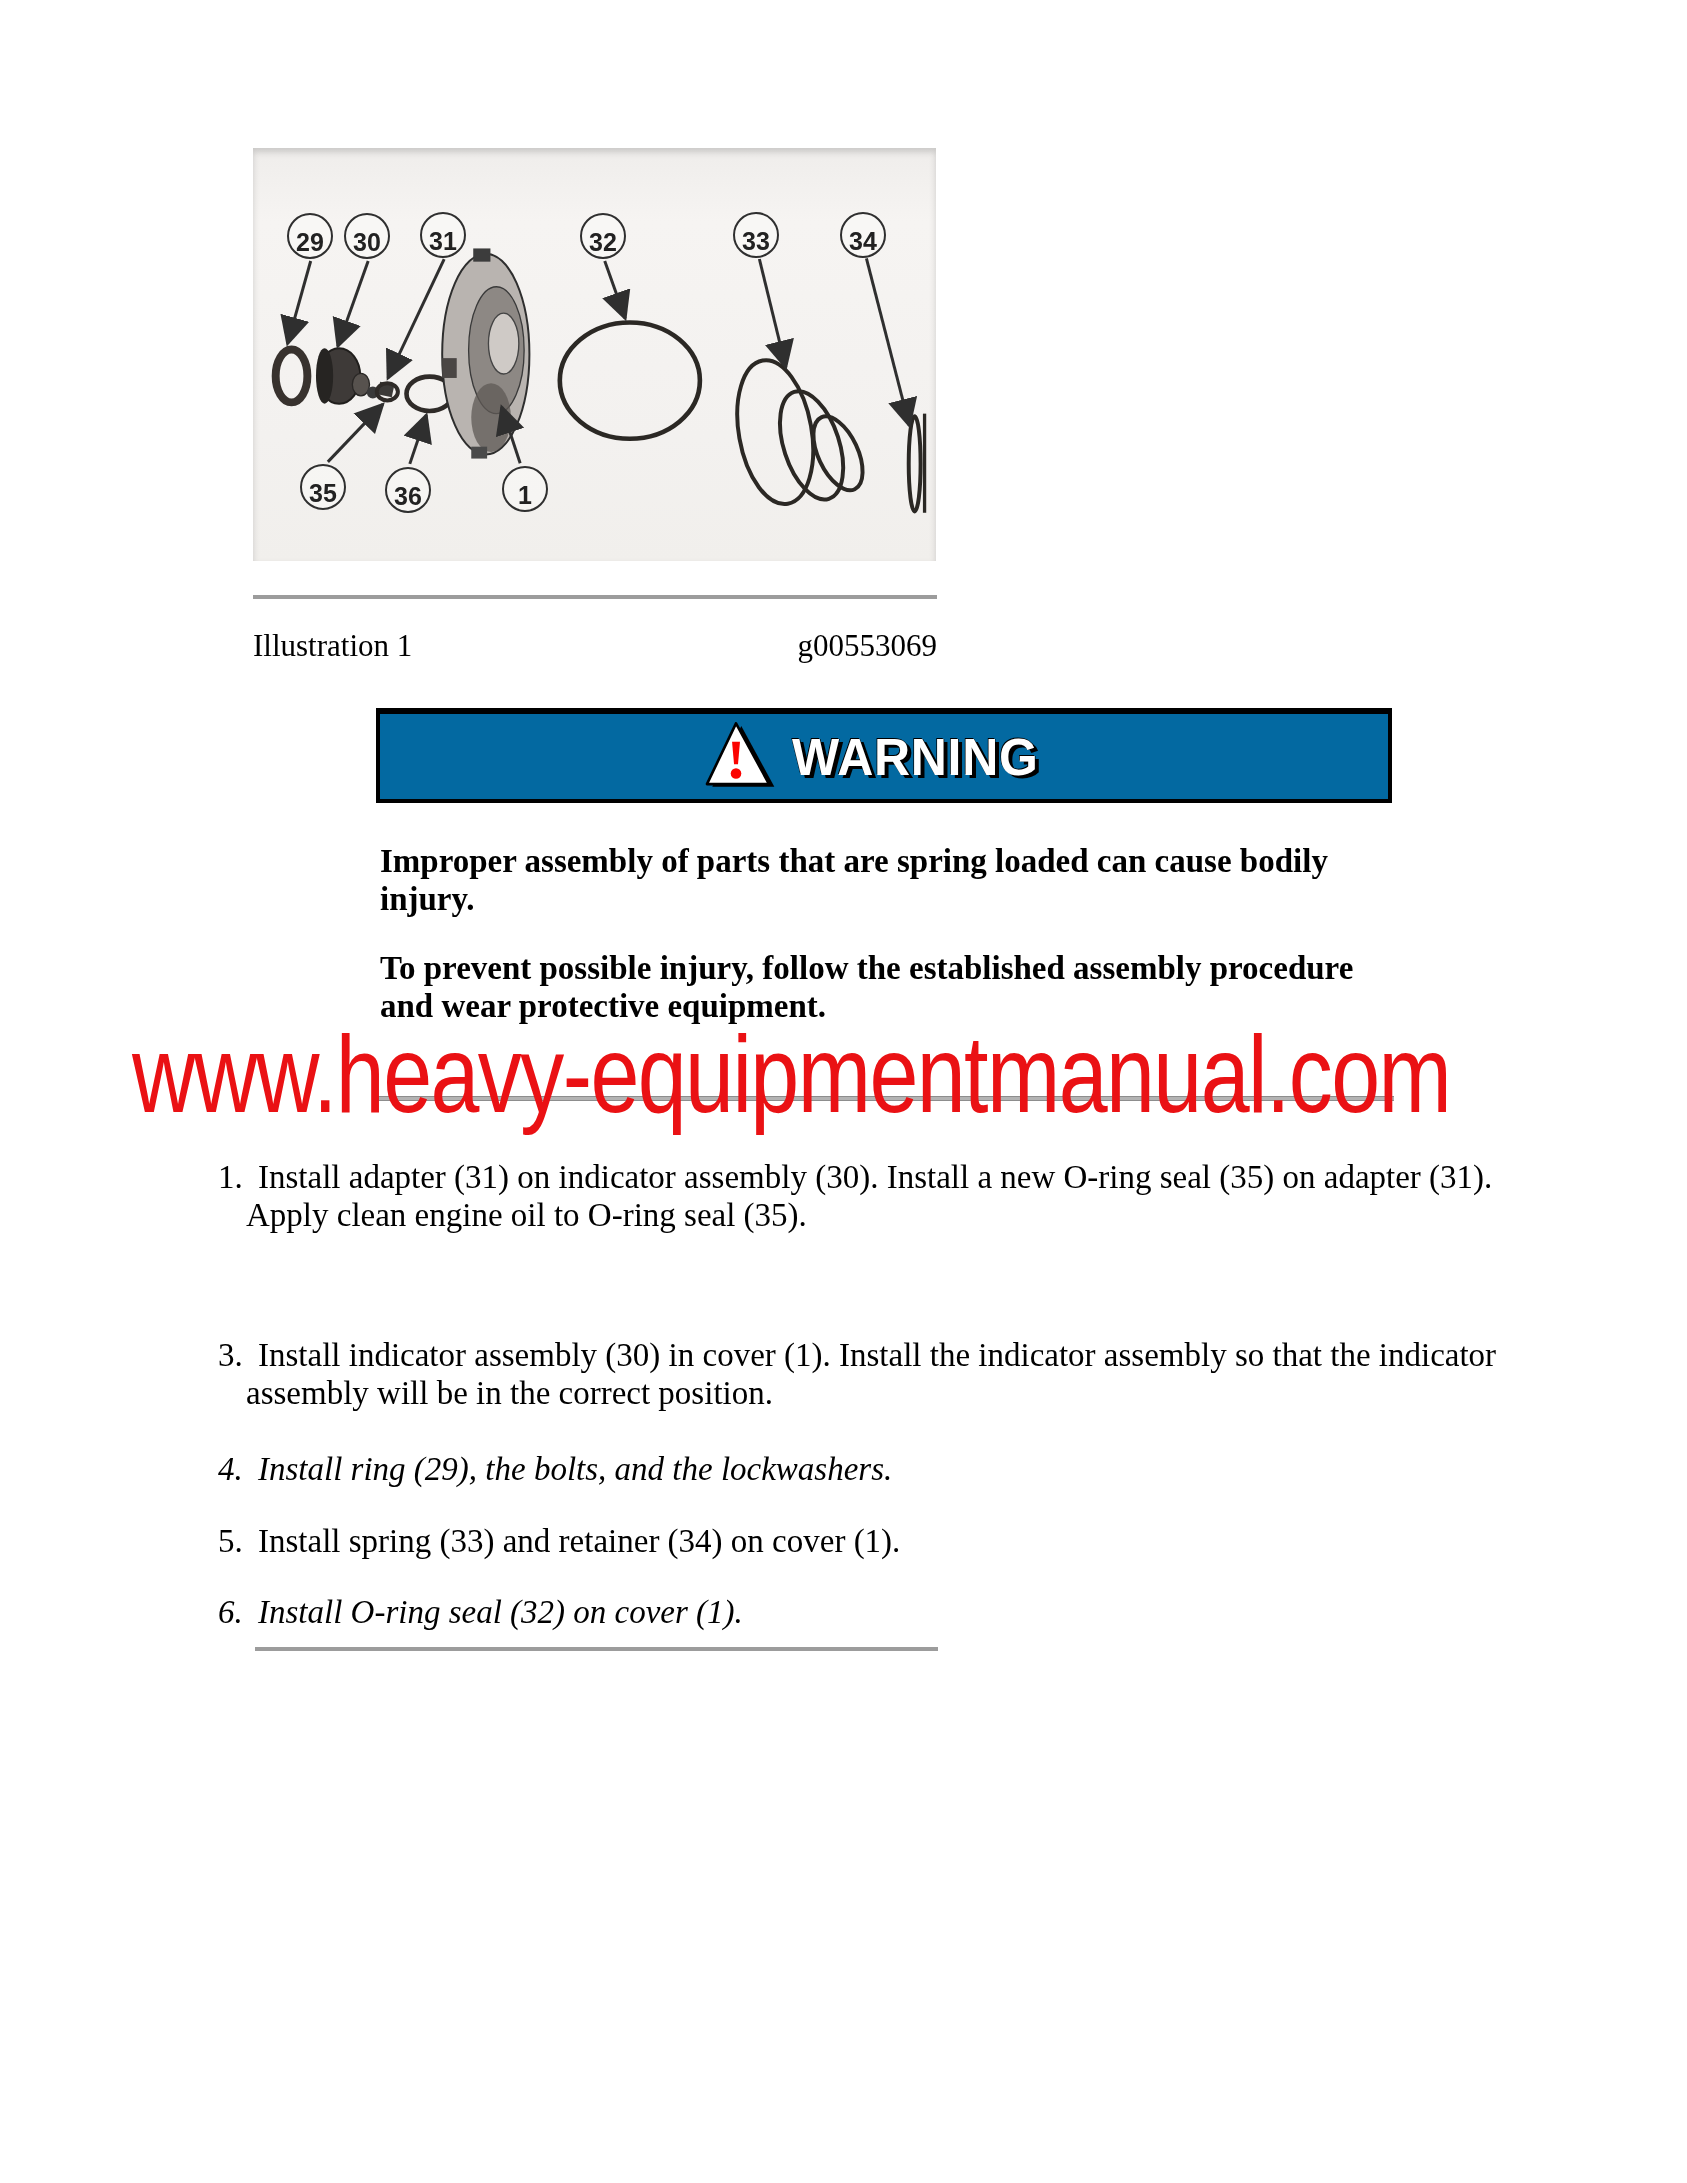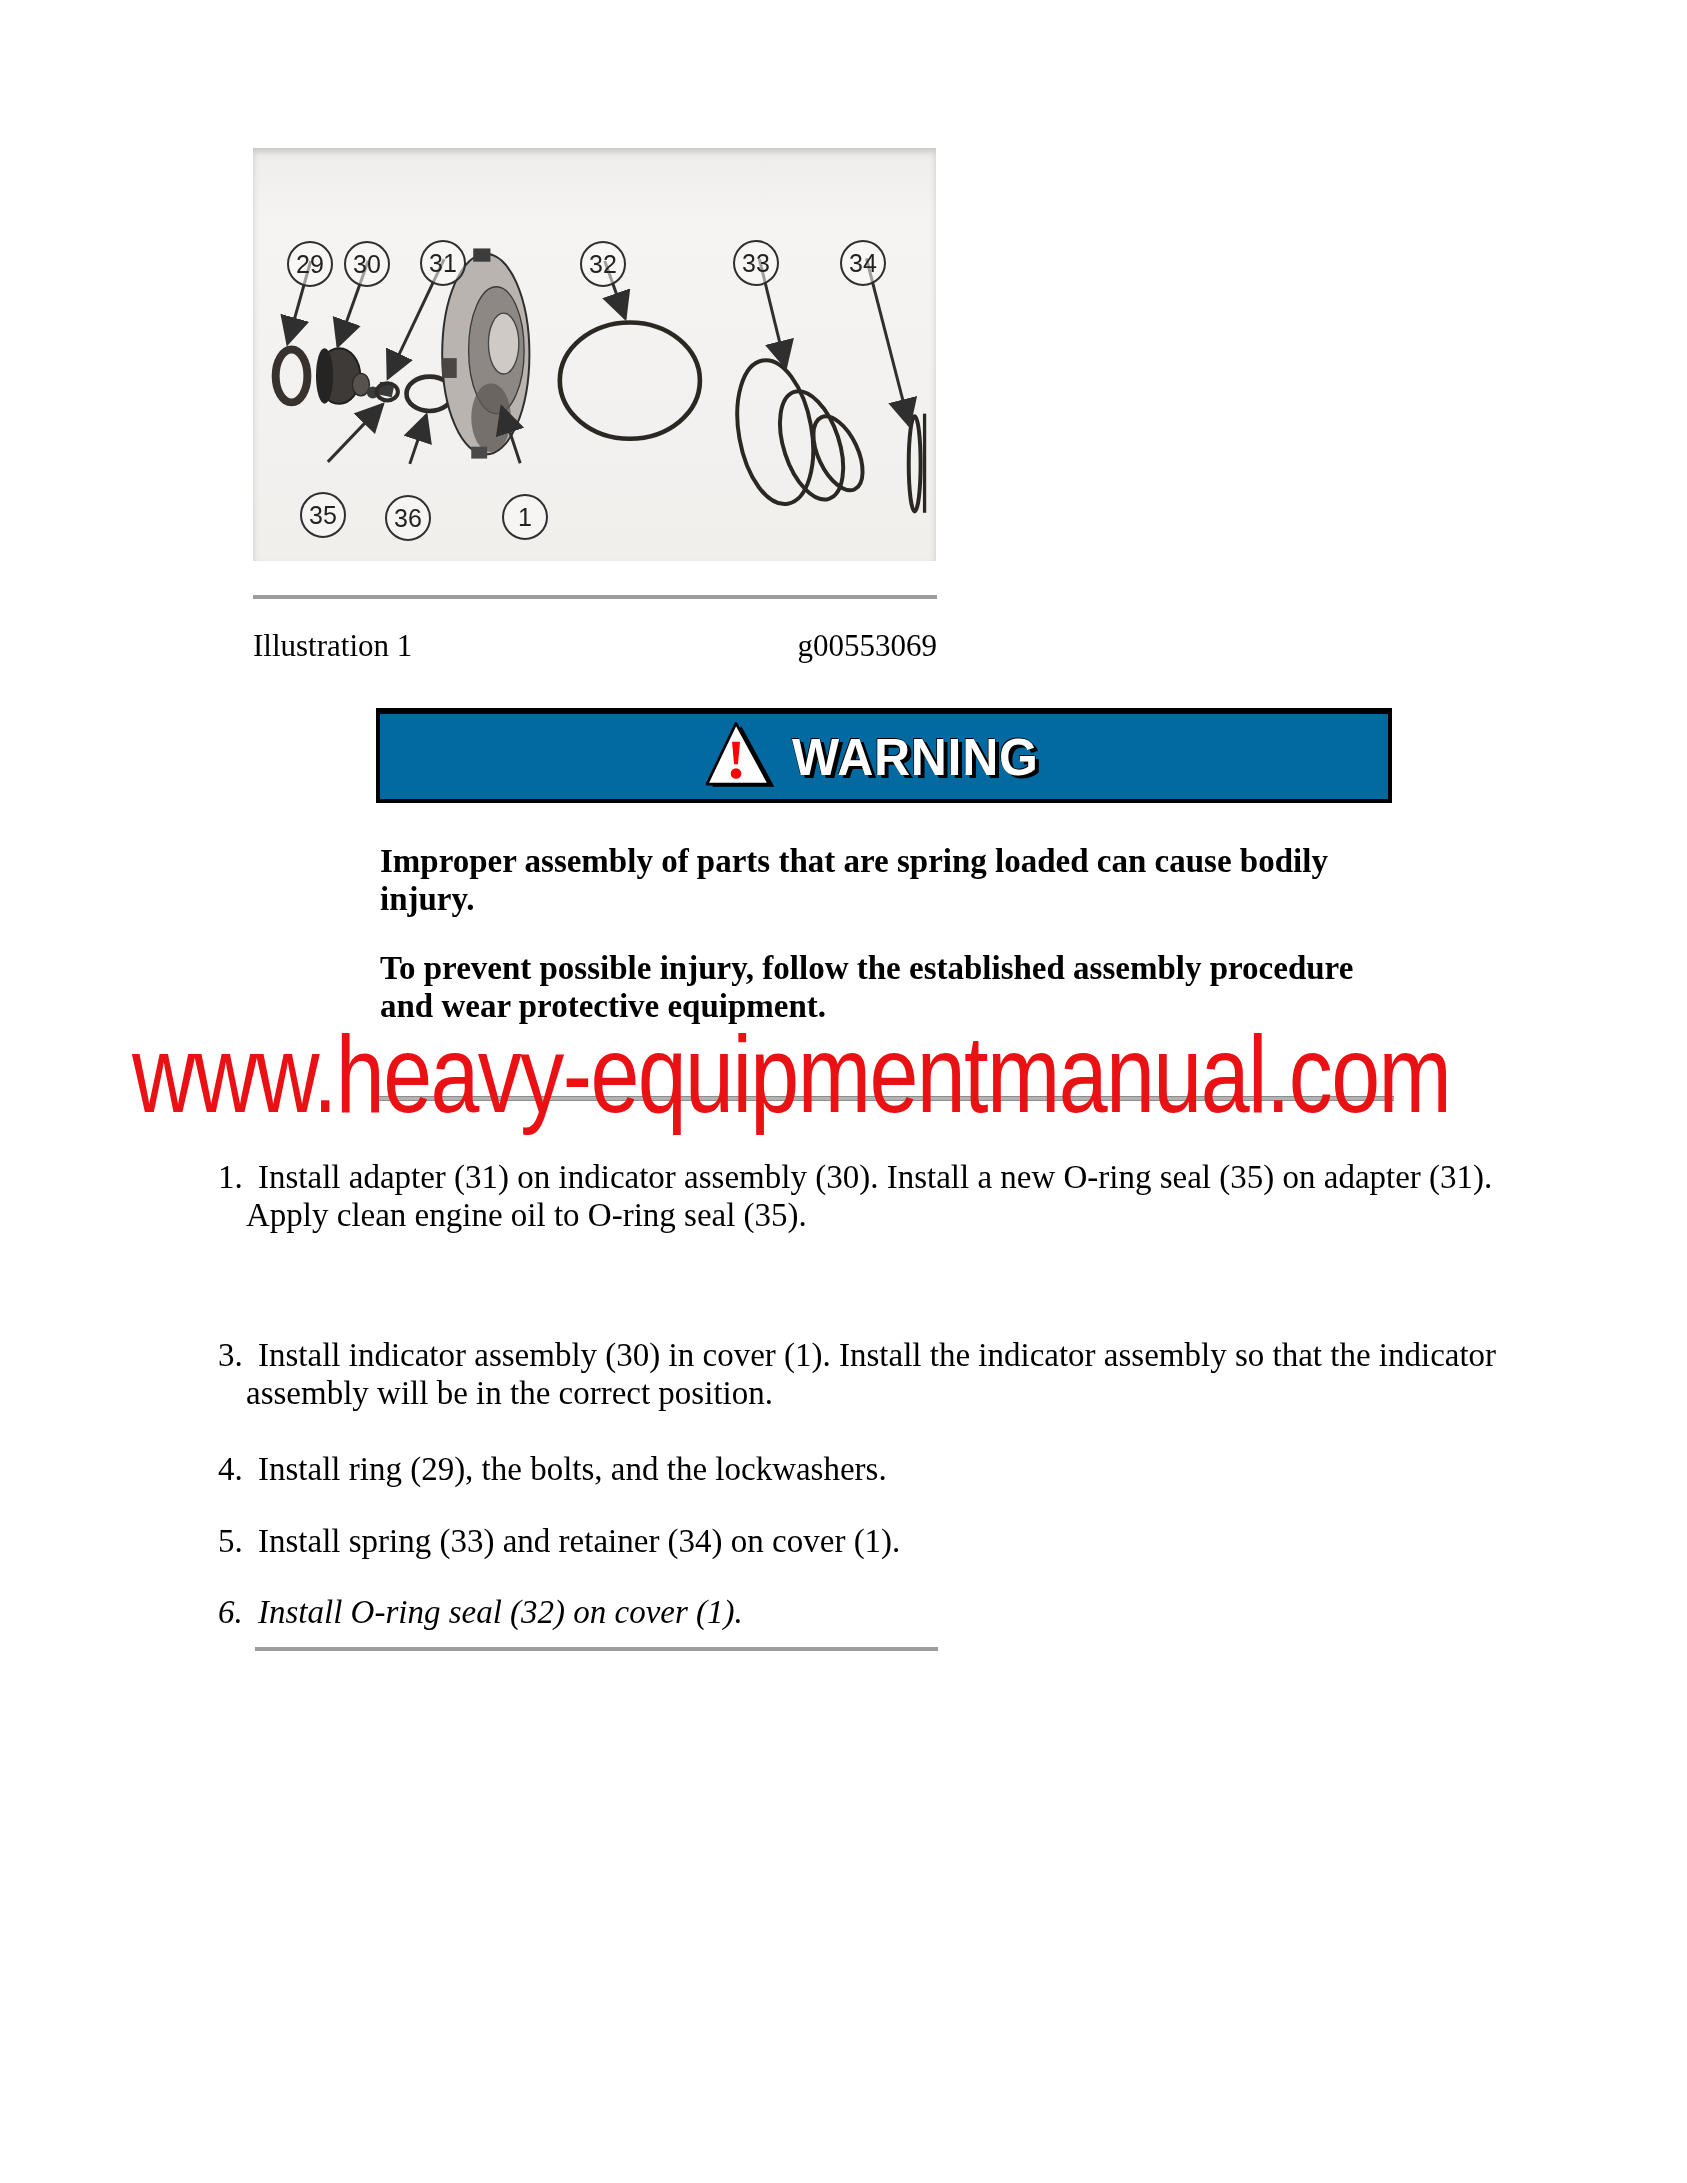--- a/index.html
+++ b/index.html
@@ -9,22 +9,22 @@
   }
   
   .photo{
     position:absolute;left:253px;top:148px;width:683px;height:413px;
     background:linear-gradient(180deg,#efedeb 0%,#f6f4f2 18%,#f3f1ef 70%,#f1efec 100%);
     box-shadow:inset 0 4px 6.6px rgba(90,90,90,.25);
   }
   .photo svg{position:absolute;left:0;top:0;}
   .callout{
     position:absolute;width:42px;height:42px;border:2.6px solid #2f2f2f;border-radius:50%;
-    background:rgba(250,249,247,.55);display:flex;align-items:center;justify-content:center;
-    font-family:"Liberation Sans",sans-serif;font-size:25px;font-weight:400;color:#222;margin-top:28px;
+    background:rgba(250,249,247,.55);display:flex;align-items:flex-end;justify-content:center;
+    font-family:"Liberation Sans",sans-serif;font-size:25px;font-weight:700;color:#222;
   }
   
   .divider{position:absolute;background:#9c9c9c;}
   #divider-top{left:253px;top:595px;width:684px;height:4px;}
   #divider-middle{left:376px;top:1096px;width:1018px;height:4.6px;background:#b3b3b3;border-top:1.3px solid #8d8d8d;border-bottom:0.7px solid #8d8d8d;box-sizing:border-box;z-index:1;}
   #divider-bottom{left:255px;top:1647px;width:683px;height:4px;}
   
   .caption{
     position:absolute;left:253px;top:627px;width:684px;display:flex;
     justify-content:space-between;font-size:31px;line-height:38px;
@@ -52,21 +52,21 @@
   .watermark{
     position:absolute;left:132px;top:1019px;z-index:2;white-space:nowrap;
     font-family:"Liberation Sans",sans-serif;font-size:110px;line-height:1;
     letter-spacing:-2px;color:#ea1114;transform:scaleX(0.80);transform-origin:left top;
   }
   
   .step{position:absolute;left:218px;width:1317px;font-size:33px;line-height:38px;}
   .step .num{display:inline-block;width:40px;}
   .step .cont{margin-left:28px;}
   #step-1{top:1158px;} #step-2{top:1264px;} #step-3{top:1336px;}
-  #step-4{top:1450px;} #step-5{top:1522px;} #step-6{top:1593px;font-style:italic;}
+  #step-4{top:1450px;font-style:italic;} #step-5{top:1522px;} #step-6{top:1593px;font-style:italic;}
 </style>
 </head>
 <body>
 
 <div id="page">
 
   <div class="photo">
     <svg width="683" height="413" viewBox="0 0 1033 625">
       <defs>
         <marker id="ah" markerWidth="12" markerHeight="12" refX="9" refY="5" orient="auto">

